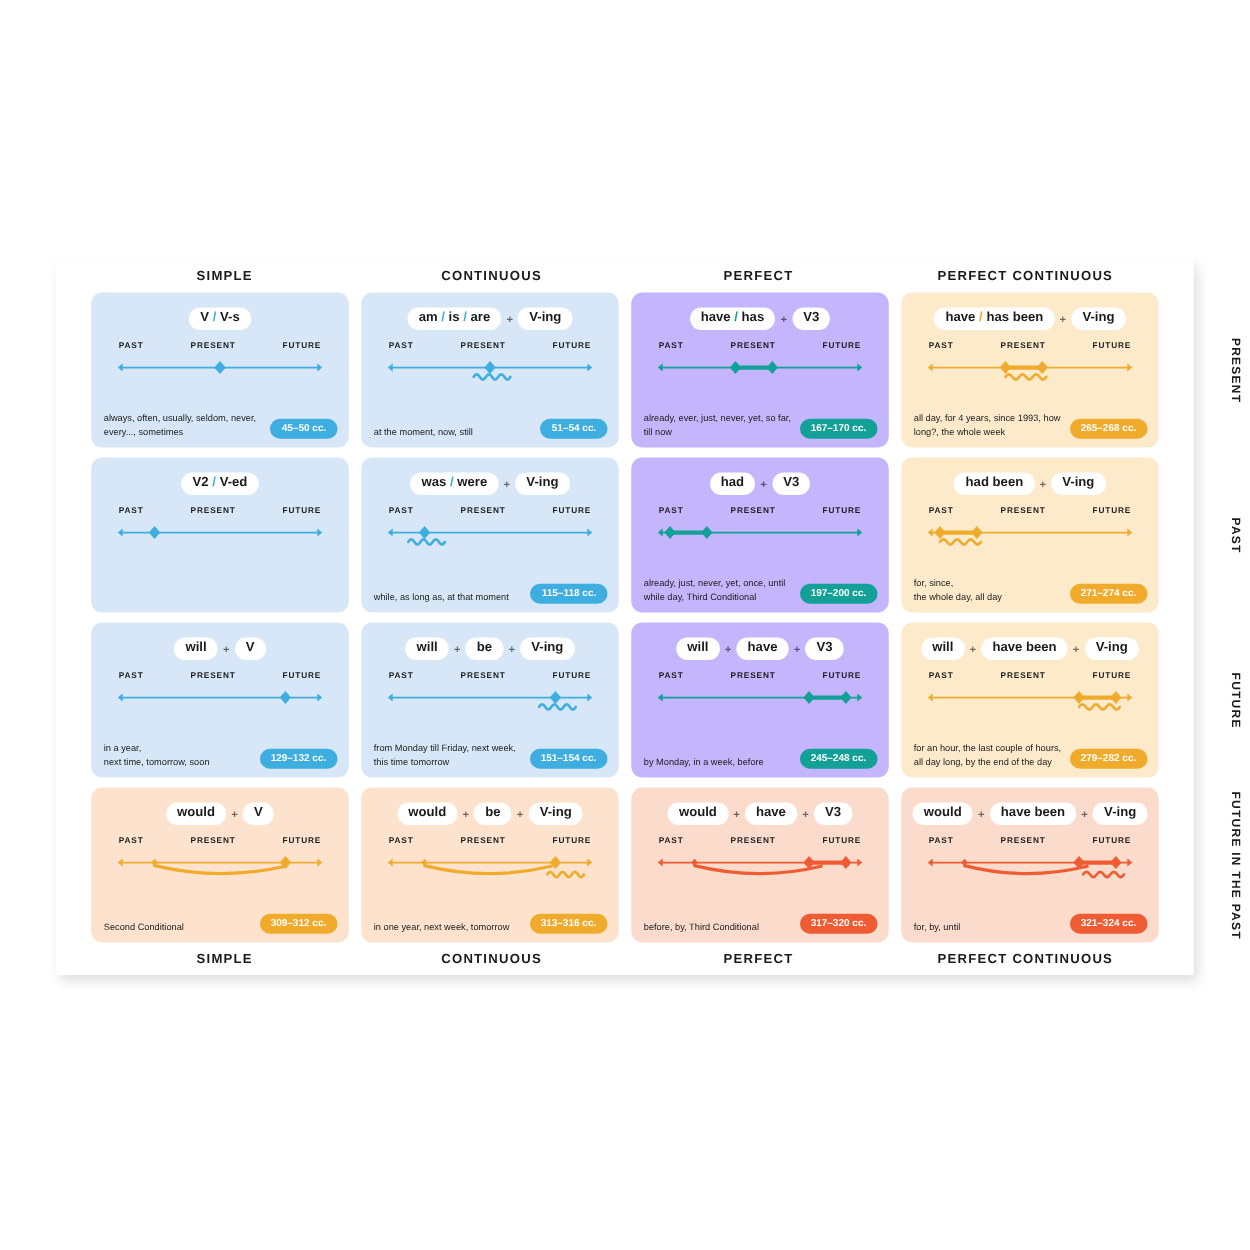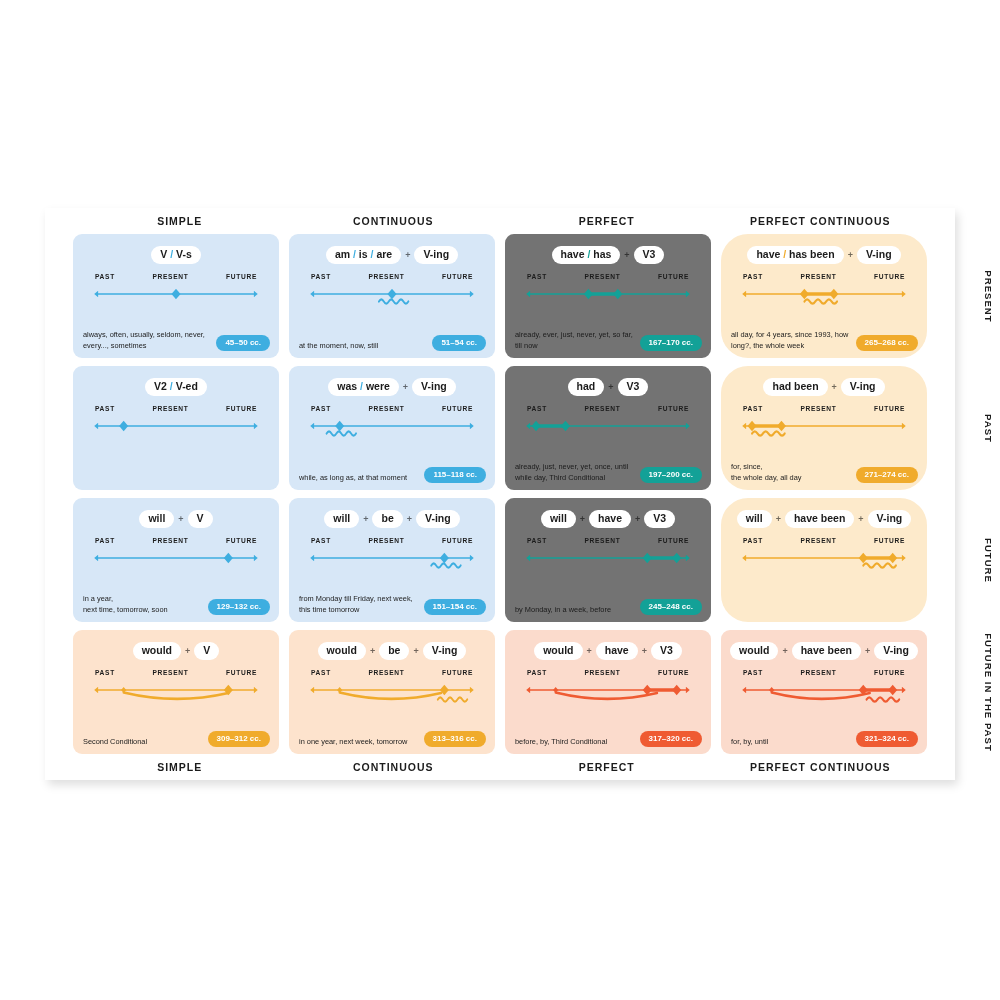--- a/index.html
+++ b/index.html
@@ -171,22 +171,22 @@
     padding: 3px 9px 3.5px 9px;
     font-size: 8px;
     font-weight: bold;
     color: #ffffff;
     white-space: nowrap;
     line-height: 10px;
   }
 
   
   .theme-blue   { background: #d7e7f7; }
-  .theme-teal   { background: #737373; }
-  .theme-cream  { background: #fdeacb; border-radius: 27px; }
+  .theme-teal   { background: #c4b5fd; }
+  .theme-cream  { background: #fdeacb; }
   .theme-peach  { background: #fde3cd; }
   .theme-salmon { background: #fbdbcc; }
 
   .badge-blue   { background: #3eaee0; }
   .badge-teal   { background: #13a197; }
   .badge-amber  { background: #f0ab2c; }
   .badge-orange { background: #ef5b32; }
 </style>
 </head>
 <body>
@@ -513,20 +513,24 @@
               </div>
        <svg class="tl-svg" viewBox="0 0 200 38" preserveAspectRatio="none">
                 <line x1="9" y1="9" x2="191" y2="9" stroke="#f0ab2c" stroke-width="1.4"></line>
                 <path d="M 6 9 L 10.5 5.8 L 10.5 12.2 Z" fill="#f0ab2c"></path>
                 <path d="M 194 9 L 189.5 5.8 L 189.5 12.2 Z" fill="#f0ab2c"></path>
                 <line x1="145.12" y1="9" x2="178.96" y2="9" stroke="#f0ab2c" stroke-width="3.4" stroke-linecap="butt"></line>
                 <path d="M 145.12 16.5 q 3.133333333333333 -4.2 6.266666666666666 0 q 3.133333333333333 4.2 6.266666666666666 0 q 3.133333333333333 -4.2 6.266666666666666 0 q 3.133333333333333 4.2 6.266666666666666 0 q 3.133333333333333 -4.2 6.266666666666666 0 q 3.133333333333333 4.2 6.266666666666666 0" stroke="#f0ab2c" stroke-width="2.2" fill="none" stroke-linecap="round"></path>
                 <path d="M 145.12 3.8 L 150.32 9 L 145.12 14.2 L 139.92000000000002 9 Z" fill="#f0ab2c"></path>
                 <path d="M 178.96 3.8 L 184.16 9 L 178.96 14.2 L 173.76000000000002 9 Z" fill="#f0ab2c"></path>
               </svg>
+     </div>
+     <div class="card-bottom">
+       <div class="keywords">for an hour, the last couple of hours, all day long, by the end of the day</div>
+       <div class="badge badge-amber">279–282 cc.</div>
      </div>
           </div>
           <div class="card theme-peach">
             <div class="formula">
               <span class="pill"><span>would</span></span>
               <span class="plus">+</span>
               <span class="pill"><span>V</span></span>
             </div>
             <div class="timeline">
        <div class="tl-labels">

